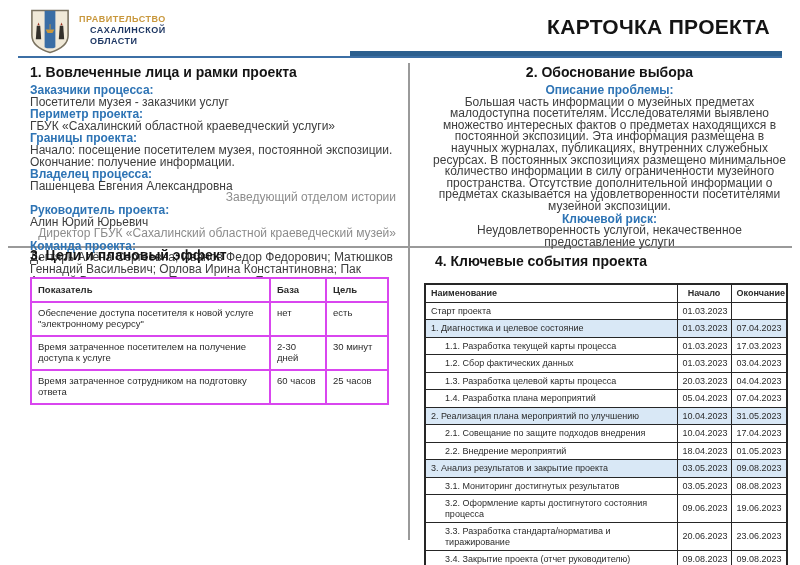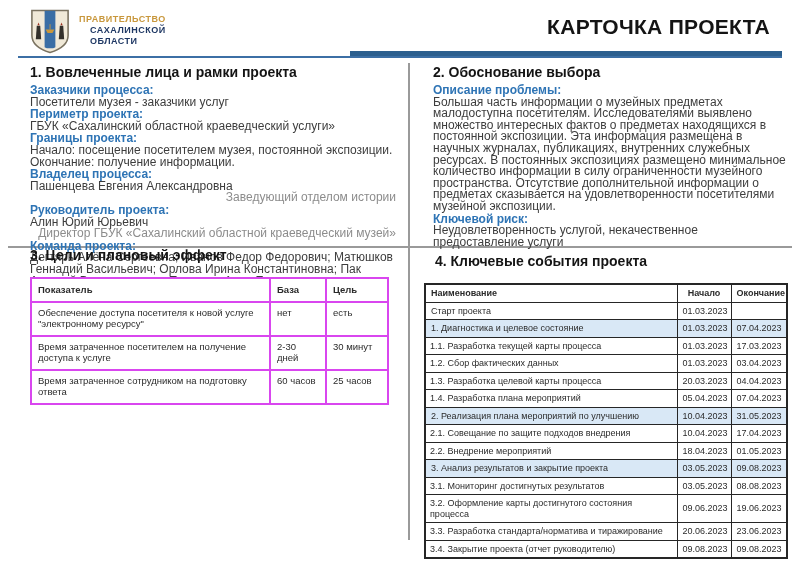--- a/index.html
+++ b/index.html
@@ -17,21 +17,21 @@
   .rule-thin  { position:absolute; left:18px; width:764px; top:56px; height:2px; background:#3C6FA5; }
   .rule-thick { position:absolute; left:350px; width:432px; top:51px; height:5px; background:#2C5F8E; }
 
   
   .vdiv { position:absolute; left:408px; top:63px; width:2px; height:477px; background:#9a9a9a; }
   .hdiv { position:absolute; left:8px; top:246px; width:784px; height:2px; background:#9a9a9a; }
 
   
   .q { position:absolute; }
   .q1 { left:30px;  top:64px;  width:366px; }
-  .q2 { left:433px; top:64px;  width:353px; }
+  .q2 { left:433px; top:64px;  width:353px;text-align:center; }
   .q3 { left:30px;  top:247px; width:357px; }
   .q4 { left:424px; top:253px; width:362px; }
   .q h2 { margin:0 0 5px 0; font-size:14px; color:#141414; font-weight:700; }
   .q3 h2 { margin-bottom:14px; }
   .q4 h2 { margin:0 0 14px 11px; }
 
   .ln { font-size:12px; line-height:11.6px; color:#3d3d3d; }
   .ln.label { color:#2E74B5; font-weight:700; margin-top:1px; }
   .ln.muted { color:#8c8c8c;text-align:right; }
 
@@ -41,21 +41,21 @@
   .t3 th, .t3 td { border:2px solid #d946ef; font-size:9.5px; line-height:11.5px;
                    padding:4px 6px 5px; text-align:left; vertical-align:top; color:#2b2b2b; }
   .t3 th { font-weight:700; padding:5px 6px; }
 
   .t4 { width:362px; border:2px solid #262626; }
   .t4 th, .t4 td { border:1px solid #262626; font-size:9px; line-height:10.5px;
                    padding:3px 5px; color:#2b2b2b; vertical-align:middle; }
   .t4 th { font-weight:700; text-align:left; }
   .t4 th.c, .t4 td.c { text-align:center; }
   .t4 tr.phase td { background:#D9E8F6; }
-  .t4 td.sub { padding-left:4px; }
+  .t4 td.sub { padding-left:19px; }
 </style>
 </head>
 <body>
 
 <div class="page">
 
   <div class="logo">
     <svg class="shield" viewBox="0 0 40 46">
       <path d="M1.5 1.5 H38.5 V27 C38.5 36 31 41 20 44.5 C9 41 1.5 36 1.5 27 Z" fill="#F0E9D8" stroke="#7a7260" stroke-width="1.6"></path>
       <path d="M14.5 1.8 H25.5 V39 C23.5 40.6 16.5 40.6 14.5 39 Z" fill="#3A6EA5"></path>

